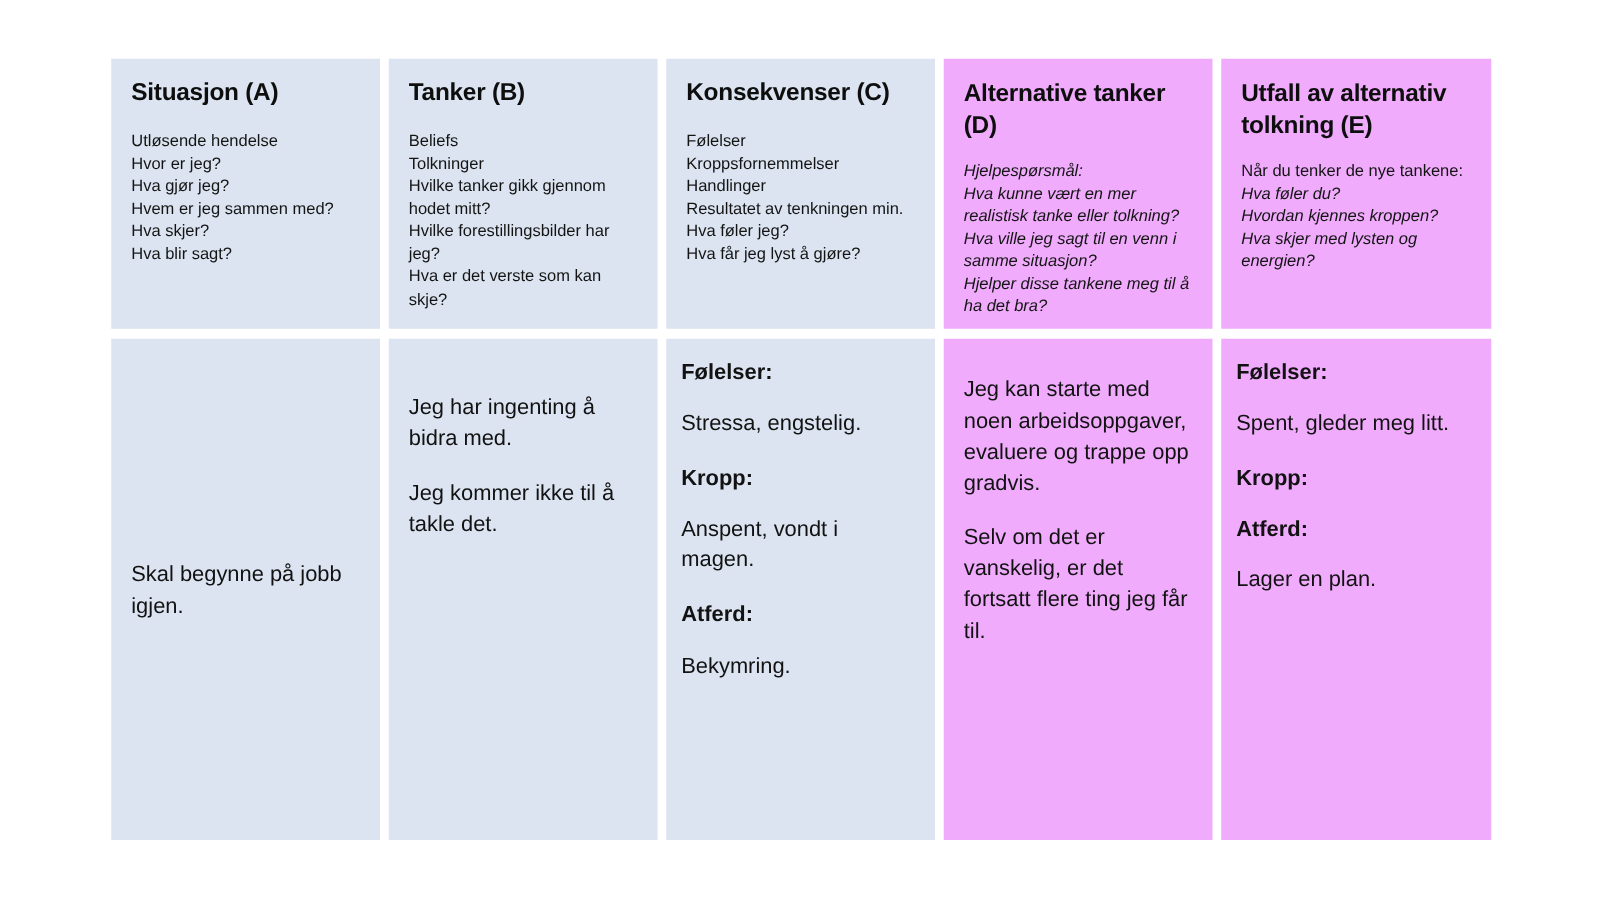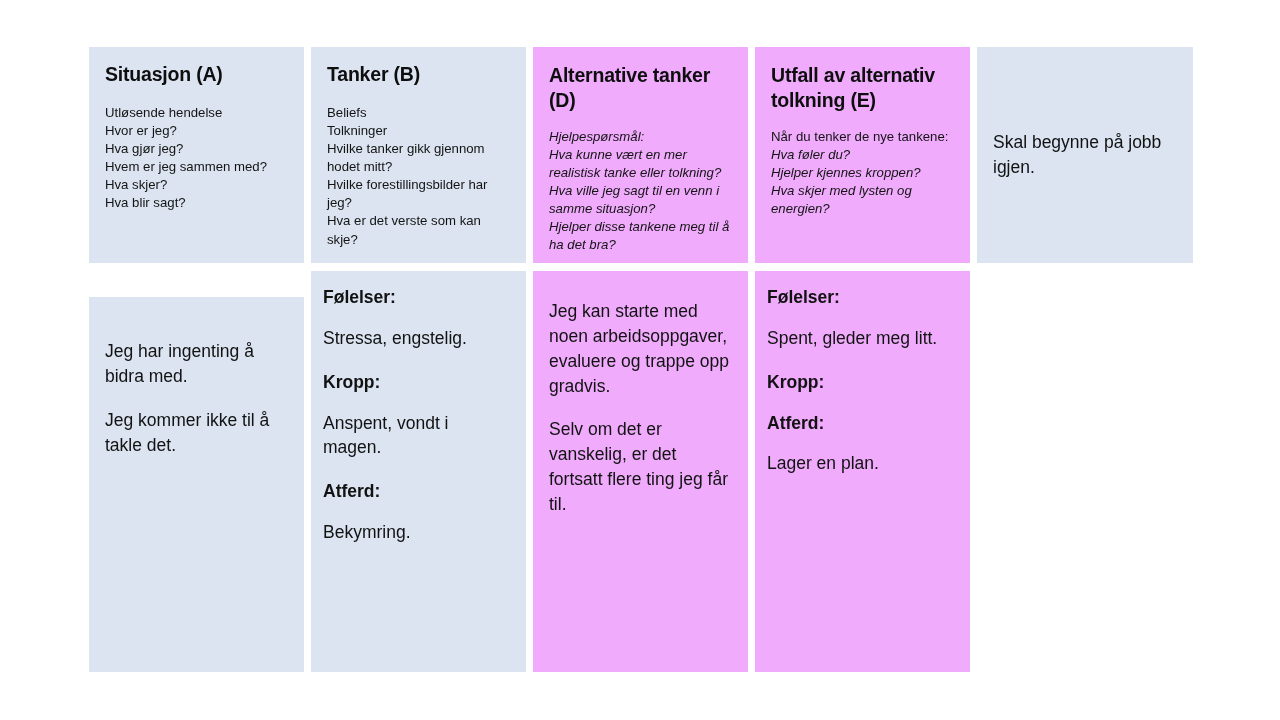--- a/index.html
+++ b/index.html
@@ -61,21 +61,21 @@
 
   
   .body-cell {
     padding: 0 16px;
     display: flex;
     flex-direction: column;
     justify-content: flex-start;
   }
   .body-cell.center-v { justify-content: center; align-items: flex-end; }
   .body-cell.pad-top-1 { padding-top: 14px; padding-left: 12px; }
-  .body-cell.pad-top-2 { padding-top: 42px; margin-top: 26px; }
+  .body-cell.pad-top-2 { padding-top: 42px; }
   .body-cell.pad-top-3 { padding-top: 28px; }
 
   .blk {
     font-size: 17.5px;
     line-height: 1.42;
     color: #121212;
     margin: 0 0 19px 0;
   }
   .blk:last-child { margin-bottom: 0; }
   .blk.lbl { font-weight: bold; margin-bottom: 16px; }
@@ -101,37 +101,48 @@
     <div class="title">Tanker (B)</div>
     <div class="prompts">
       <span class="line">Beliefs</span>
       <span class="line">Tolkninger</span>
       <span class="line">Hvilke tanker gikk gjennom hodet mitt?</span>
       <span class="line">Hvilke forestillingsbilder har jeg?</span>
       <span class="line">Hva er det verste som kan skje?</span>
     </div>
   </div>
 
+  <div class="cell blue head">
+    <div class="title">Konsekvenser (C)</div>
+    <div class="prompts">
+      <span class="line">Følelser</span>
+      <span class="line">Kroppsfornemmelser</span>
+      <span class="line">Handlinger</span>
+      <span class="line">Resultatet av tenkningen min.</span>
+      <span class="line">Hva føler jeg?</span>
+      <span class="line">Hva får jeg lyst å gjøre?</span>
+    </div>
+  </div>
 
   <div class="cell peach head two-line">
     <div class="title">Alternative tanker (D)</div>
     <div class="prompts italic">
       <span class="line">Hjelpespørsmål:</span>
       <span class="line">Hva kunne vært en mer realistisk tanke eller tolkning?</span>
       <span class="line">Hva ville jeg sagt til en venn i samme situasjon?</span>
       <span class="line">Hjelper disse tankene meg til å ha det bra?</span>
     </div>
   </div>
 
   <div class="cell peach head two-line">
     <div class="title">Utfall av alternativ tolkning (E)</div>
     <div class="prompts italic">
       <span class="line upright">Når du tenker de nye tankene:</span>
       <span class="line">Hva føler du?</span>
-      <span class="line">Hjelper kjennes kroppen?</span>
+      <span class="line">Hvordan kjennes kroppen?</span>
       <span class="line">Hva skjer med lysten og energien?</span>
     </div>
   </div>
 
   <div class="cell blue body-cell center-v">
     <p class="blk">Skal begynne på jobb igjen.</p>
   </div>
 
   <div class="cell blue body-cell pad-top-2">
     <p class="blk">Jeg har ingenting å bidra med.</p>

